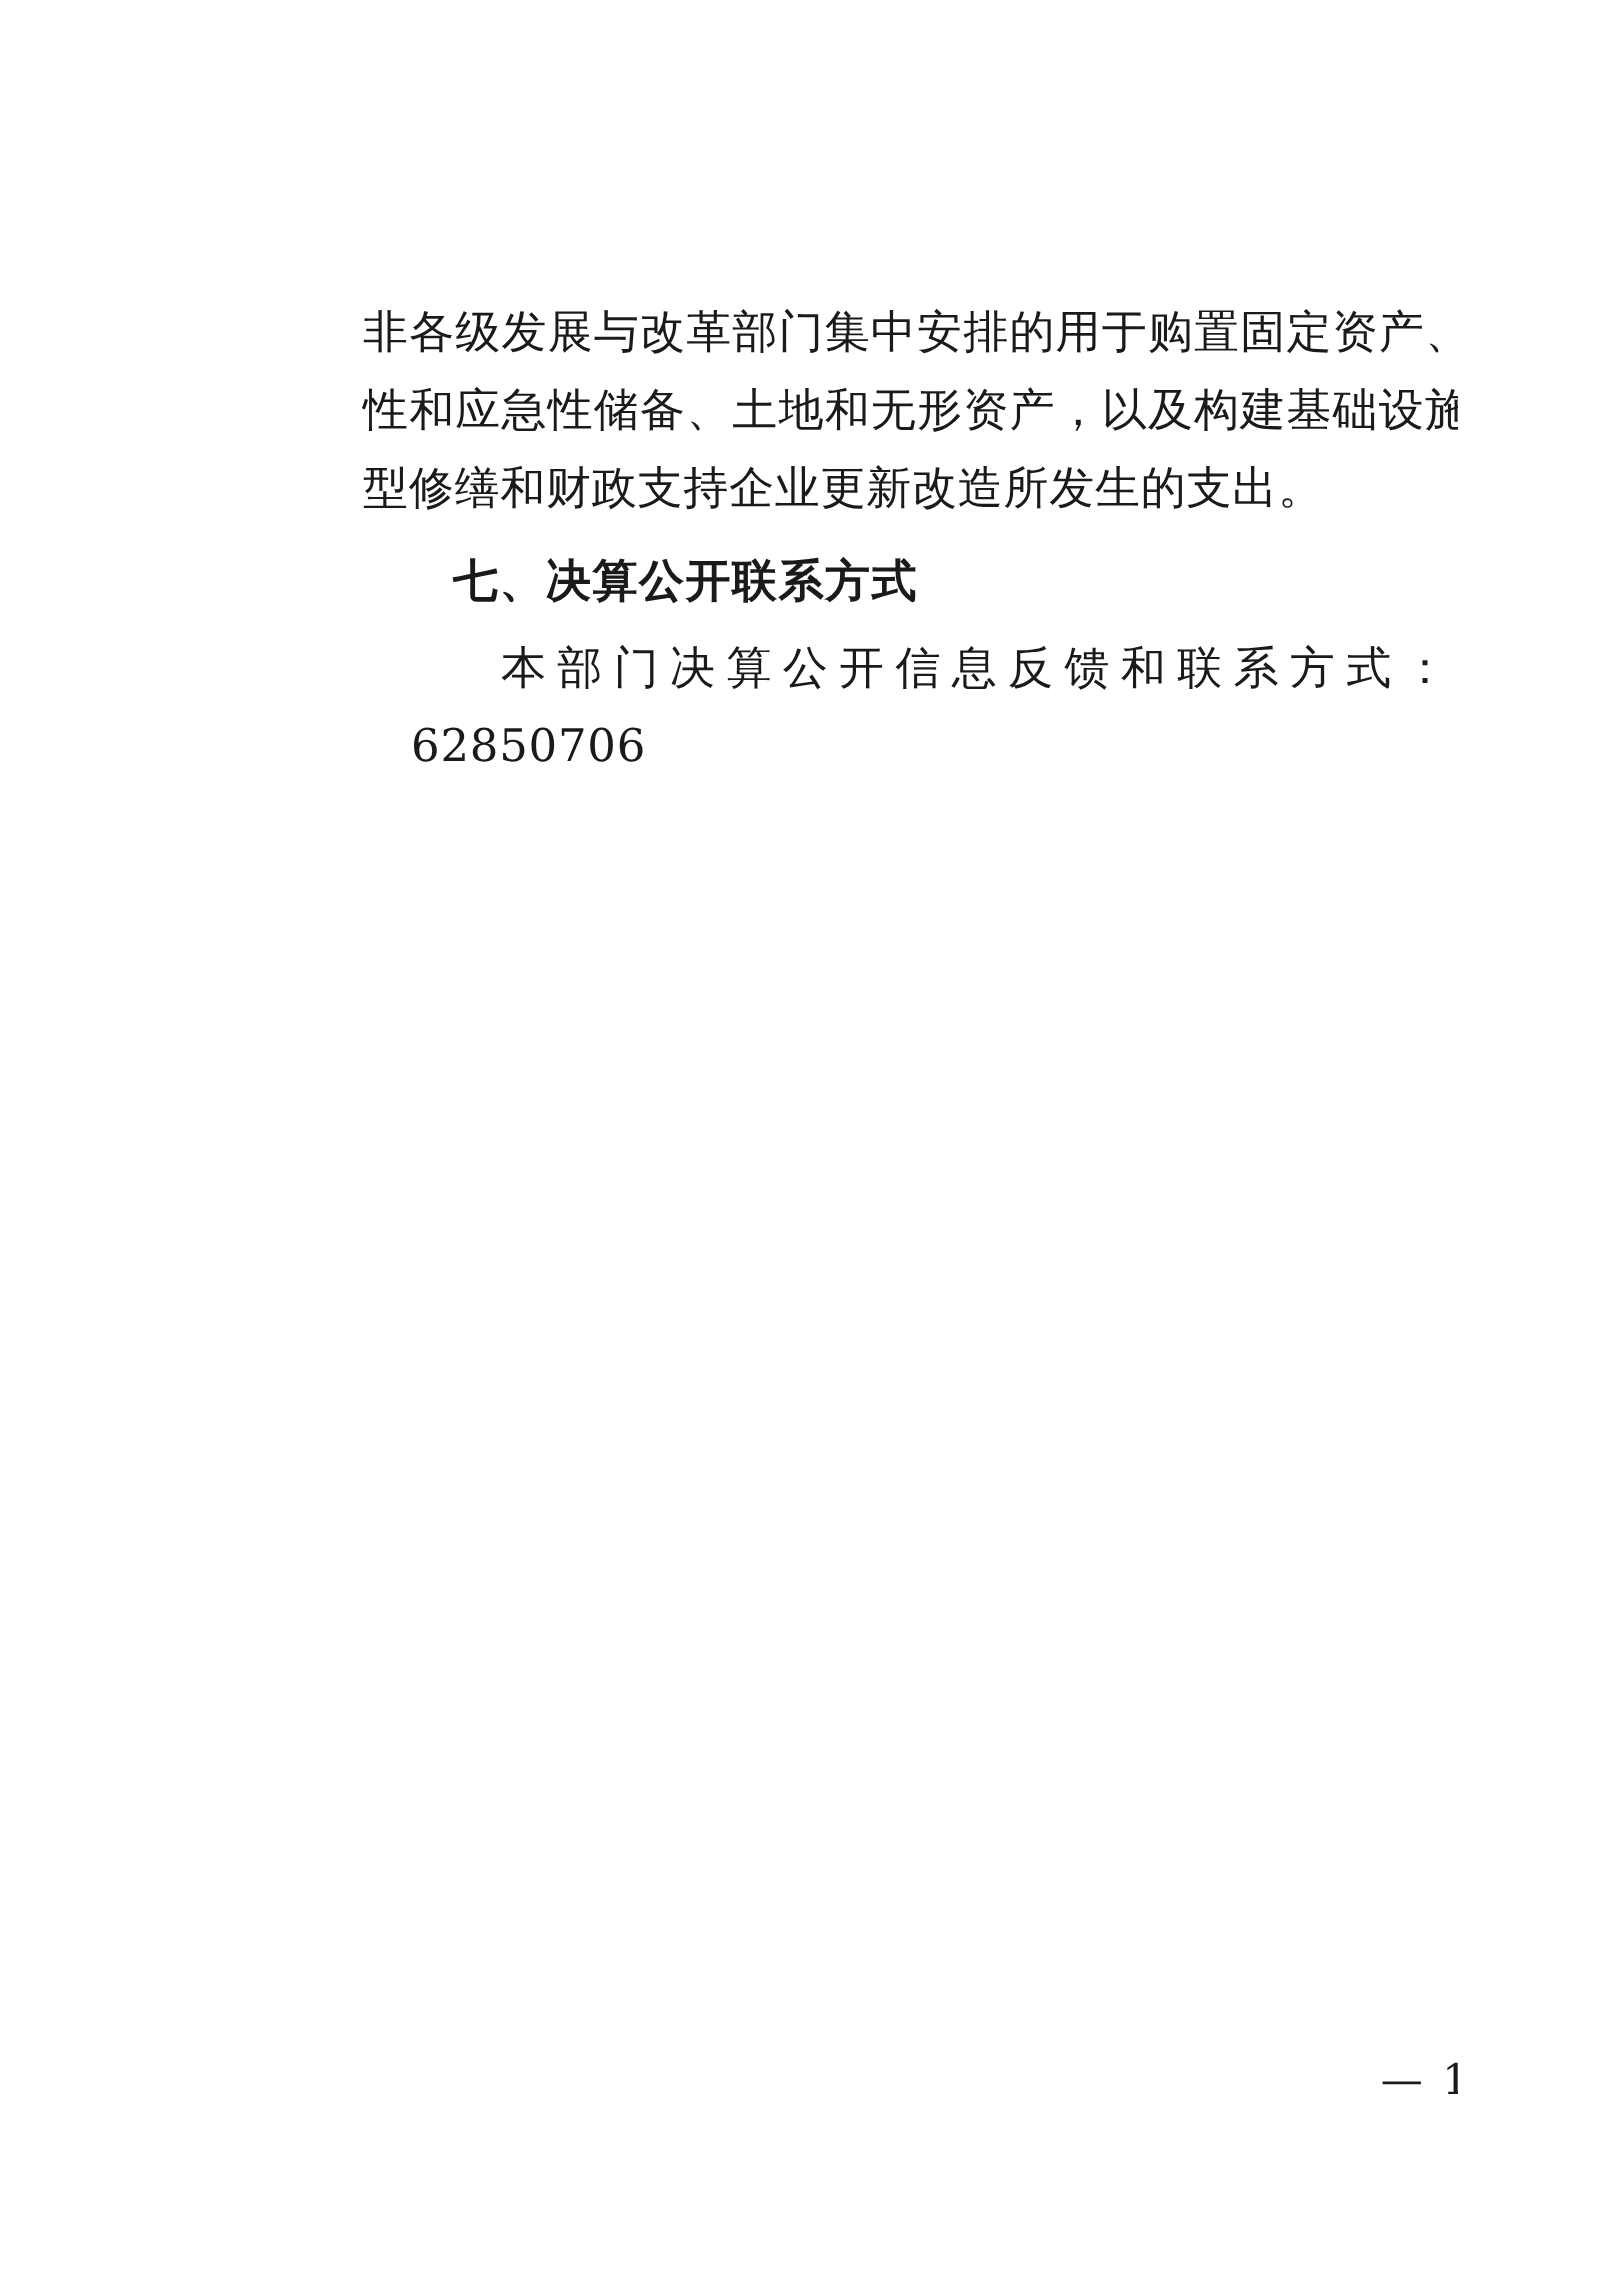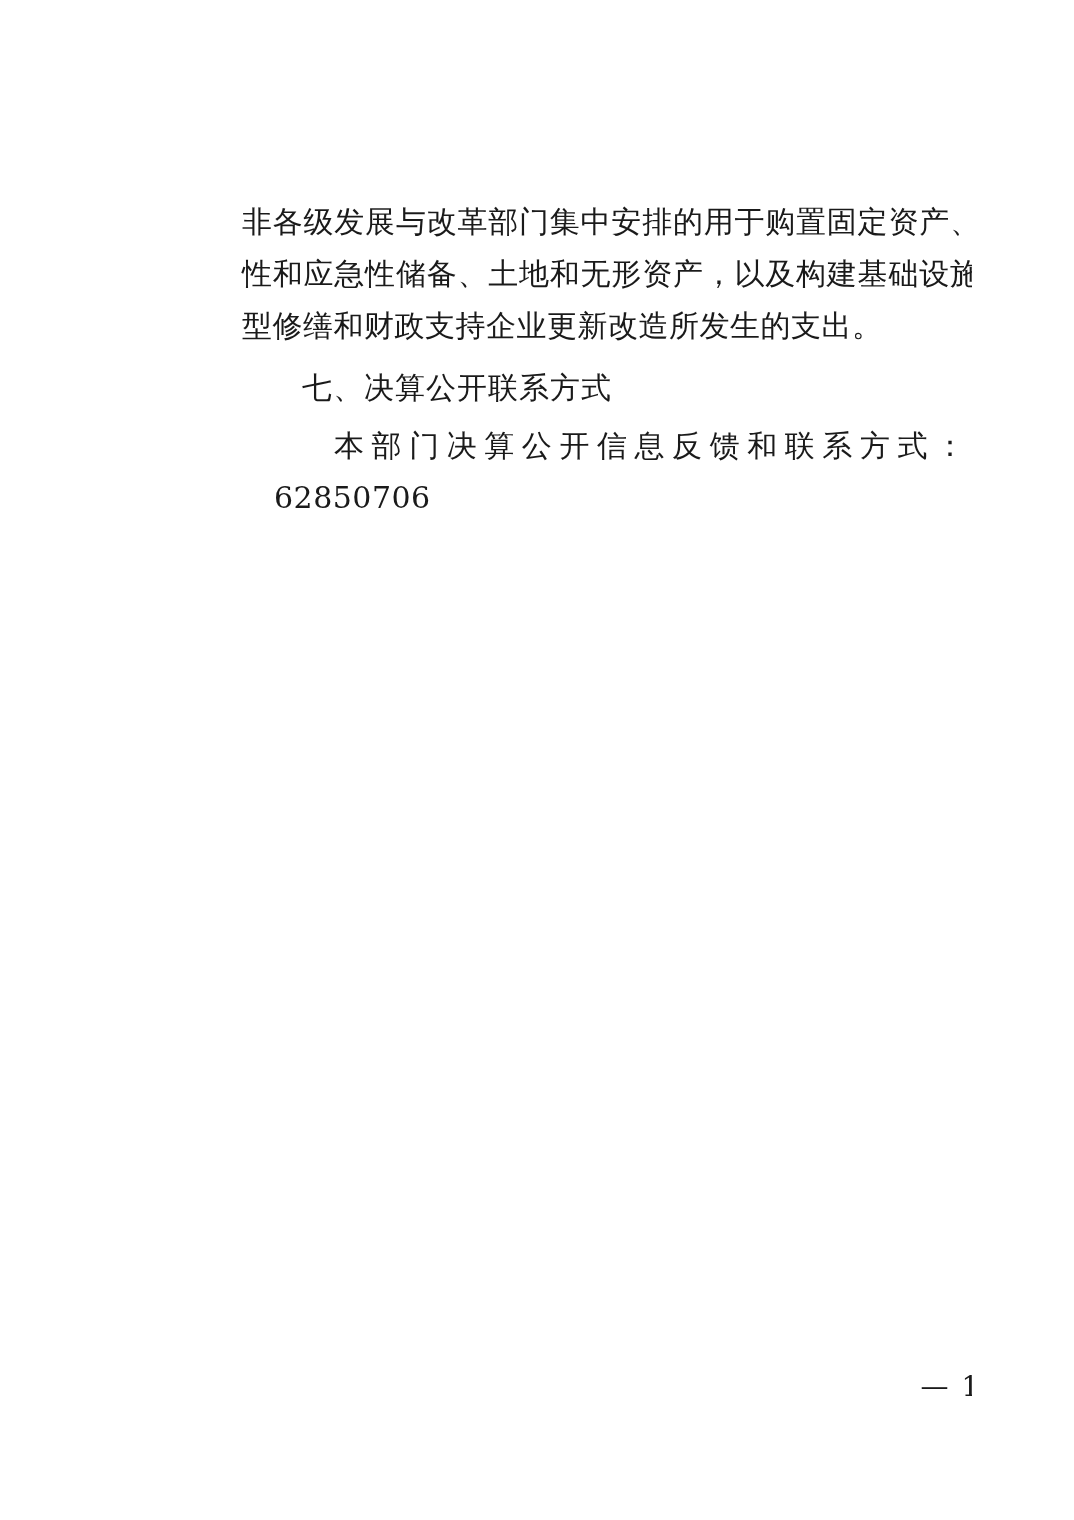--- a/index.html
+++ b/index.html
@@ -28,21 +28,21 @@
     line-height: 52px;
     letter-spacing: 0.5px;
     text-align: justify;
     text-justify: inter-ideograph;
     margin: 0;
     white-space: pre-wrap;
   }
   .section-heading {
     font-size: 30px;
     line-height: 52px;
-    font-weight: normal;
+    font-weight: bold;
     font-family: "DejaVu Sans", "Liberation Sans", sans-serif;
     margin: 10px 0 0 0;
     text-indent: 60px;
     letter-spacing: 1px;
   }
   .para-indent {
     text-indent: 60px;
     margin-top: 6px;
     margin-left: 32px;
   }

